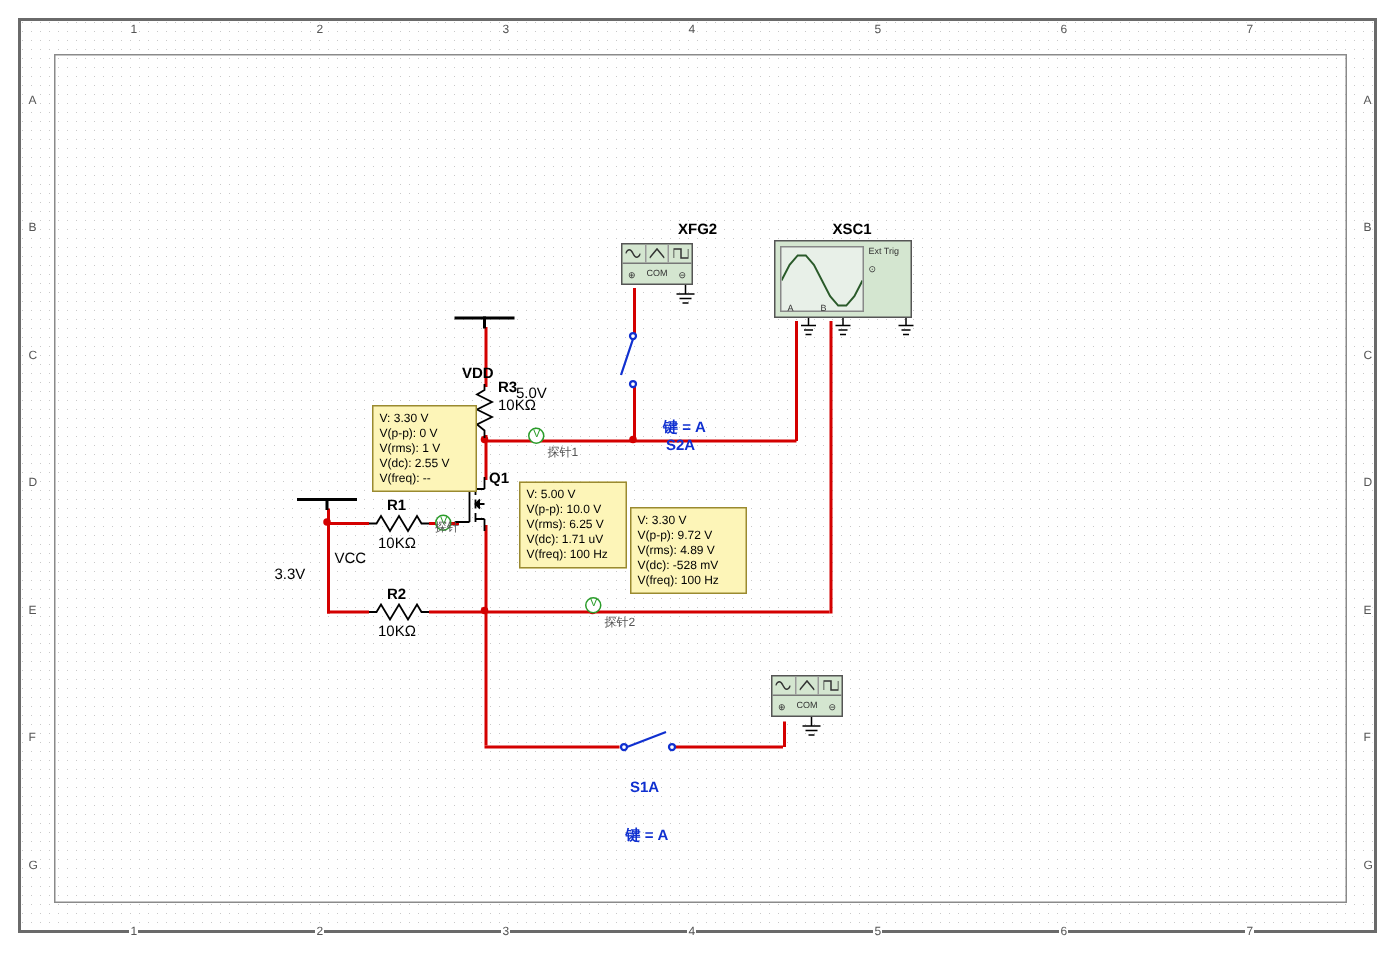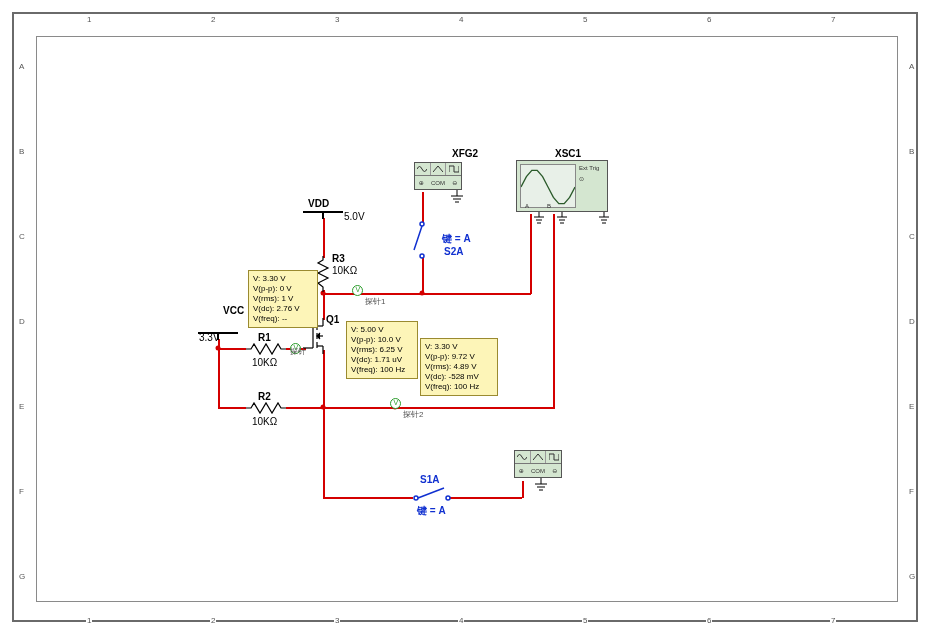--- a/index.html
+++ b/index.html
@@ -47,20 +47,21 @@
   .ruler-bottom span { top: 616px; }
   .ruler-left span { left: 18px; }
   .ruler-right span { left: 908px; }
   
   .label {
     position: absolute;
     font-size: 10px;
     color: #000;
     background: transparent;
     white-space: nowrap;
+    margin-top: 46px;
   }
   .label.blue {
     color: #1030d0;
     font-weight: bold;
   }
   .wire {
     position: absolute;
     background: #d40000;
   }
   .wire.h { height: 1.5px; }
@@ -297,22 +298,22 @@
 <div class="wire h" style="left:422px; top:293px; width:109px;"></div>
 
 <div class="node" style="left:323px; top:293px;"></div>
 <div class="node" style="left:323px; top:407px;"></div>
 <div class="node" style="left:218px; top:348px;"></div>
 <div class="node" style="left:395px; top:407px;"></div>
 <div class="node" style="left:422px; top:293px;"></div>
 
 <div class="power-bar" style="left:198px; top:332px; width:40px;"></div>
 <div class="power-tick" style="left:217px; top:332px;"></div>
-<div class="label" style="left:223px; top:305px; font-weight:bold;">VCC</div>
-<div class="label" style="left:199px; top:332px;">3.3V</div>
+<div class="label" style="left:223px; top:321px; font-weight:normal;">VCC</div>
+<div class="label" style="left:183px; top:332px;">3.3V</div>
 
 <div class="power-bar" style="left:303px; top:211px; width:40px;"></div>
 <div class="power-tick" style="left:322px; top:211px;"></div>
 <div class="label" style="left:308px; top:198px; font-weight:bold;">VDD</div>
 <div class="label" style="left:344px; top:211px;">5.0V</div>
 
 <svg class="res-h" style="left:246px; top:342px; width:40px; height:14px;">
   <polyline points="0,7 5,7 8,2 14,12 20,2 26,12 32,2 35,7 40,7"></polyline>
 </svg>
 <div class="res-lbl" style="left:258px; top:332px;">R1</div>
@@ -371,21 +372,21 @@
 <div class="probe-ring" style="left:352px; top:285px;"></div>
 <div class="probe-lbl" style="left:365px; top:296px;text-align:center;">探针1</div>
 
 <div class="probe-ring" style="left:390px; top:398px;"></div>
 <div class="probe-lbl" style="left:403px; top:409px;">探针2</div>
 
 <div class="tooltip" style="left:248px; top:270px; width:70px;">
   <span class="row">V: 3.30 V</span>
   <span class="row">V(p-p): 0 V</span>
   <span class="row">V(rms): 1 V</span>
-  <span class="row">V(dc): 2.76 V</span>
+  <span class="row">V(dc): 2.55 V</span>
   <span class="row">V(freq): --</span>
 </div>
 <div class="tooltip" style="left:346px; top:321px; width:72px;">
   <span class="row">V: 5.00 V</span>
   <span class="row">V(p-p): 10.0 V</span>
   <span class="row">V(rms): 6.25 V</span>
   <span class="row">V(dc): 1.71 uV</span>
   <span class="row">V(freq): 100 Hz</span>
 </div>
 <div class="tooltip" style="left:420px; top:338px; width:78px;">

